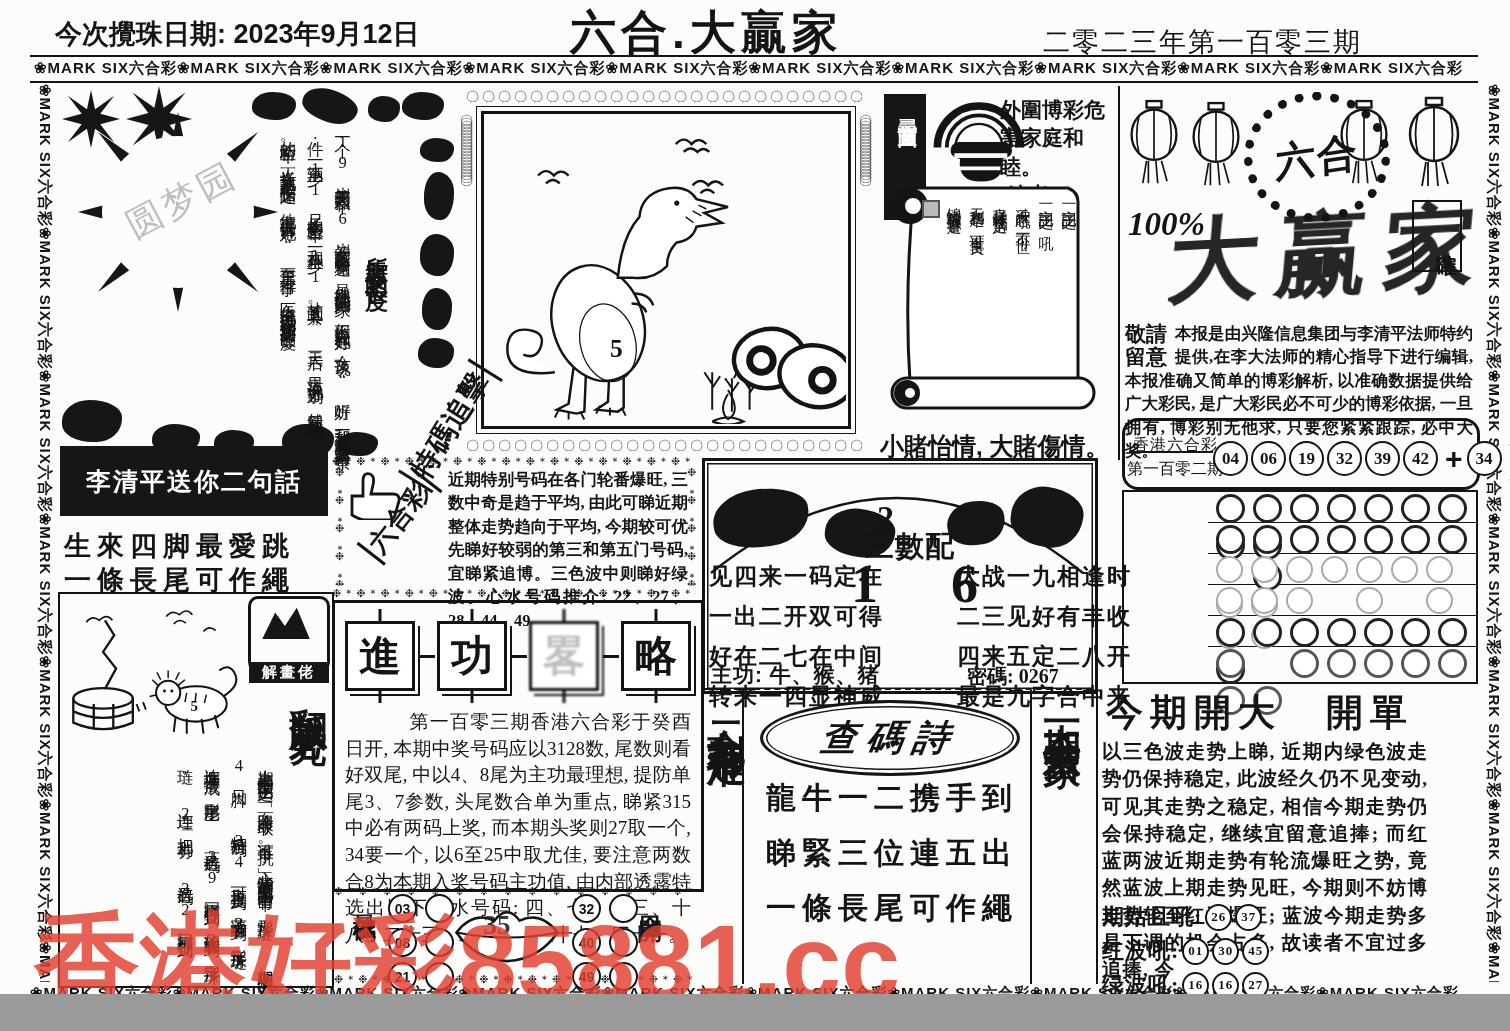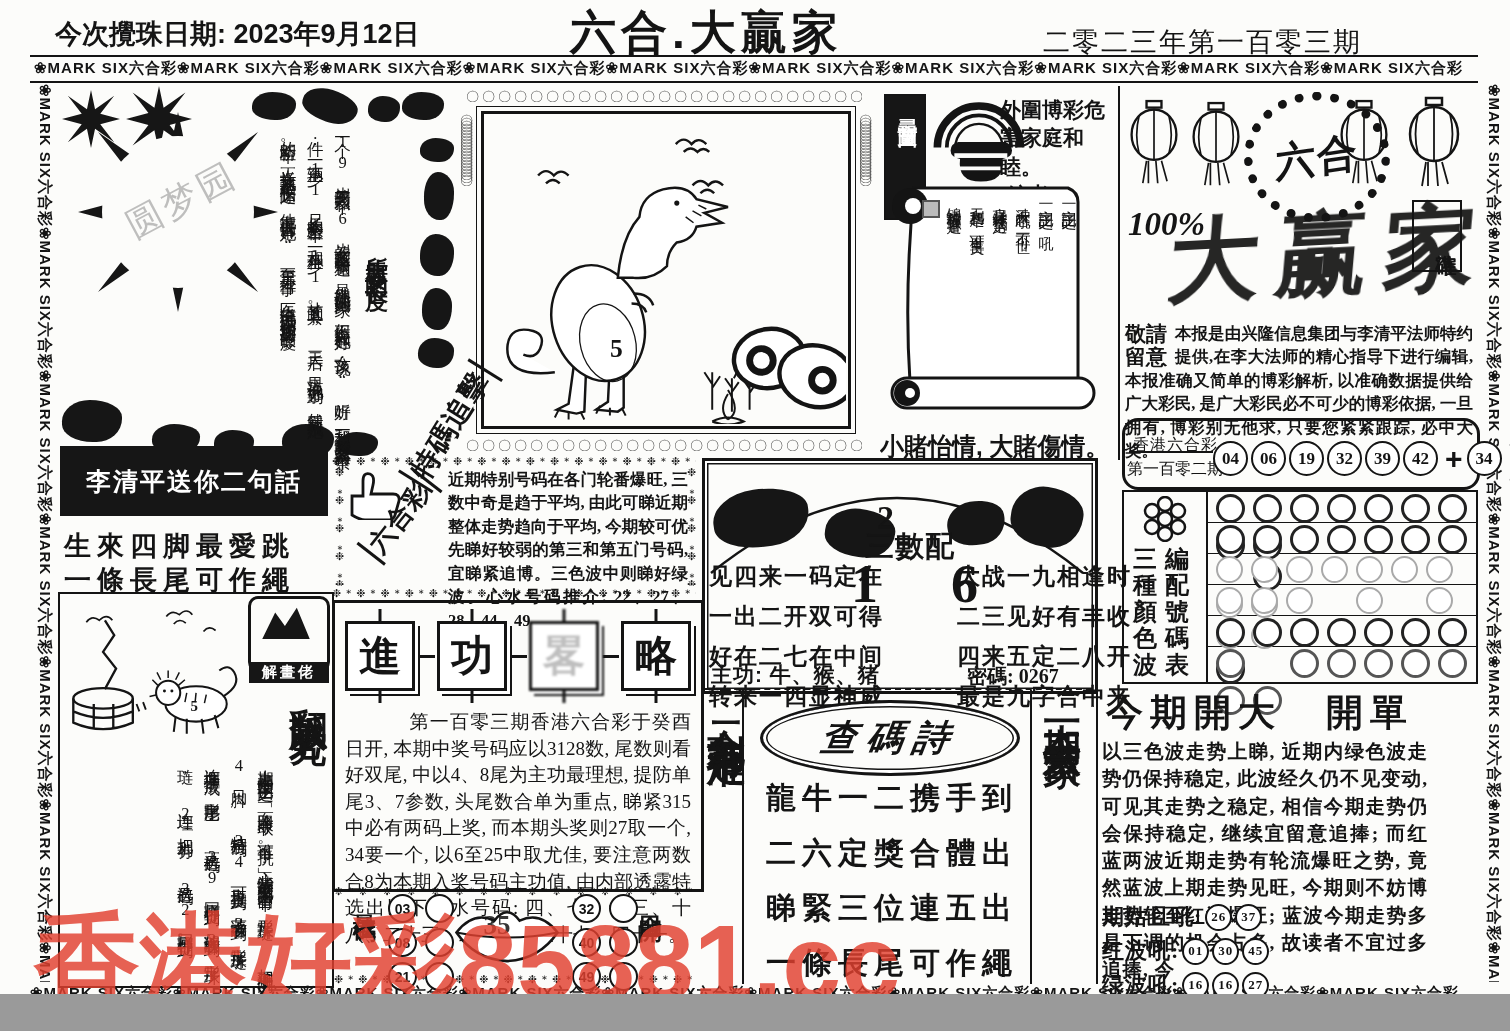--- a/index.html
+++ b/index.html
@@ -213,38 +213,20 @@
         <span class="ball">32</span>
         <span class="ball">39</span>
         <span class="ball">42</span>
         <span class="b" style="font-size: 30px; margin: 0px 4px;">+</span>
         <span class="ball">34</span>
         <span class="serif" style="font-size: 40px; margin-left: 4px;">)</span>
       </div>
   </div>
 
   <div class="abs" style="left:1122px;top:490px;width:352px;height:190px;border:2.5px solid #141414;">
-    <div style="position:absolute;left:0;top:0;width:82px;height:100%;border-right:2px solid #141414;">
-      <svg style="margin:4px auto 0;display:block;" width="46" height="46" viewBox="0 0 46 46">
-        <circle cx="23" cy="23" r="7" fill="none" stroke="#141414" stroke-width="2.5"></circle>
-        <circle cx="23" cy="8" r="7" fill="none" stroke="#141414" stroke-width="2.5"></circle>
-        <circle cx="36" cy="15" r="7" fill="none" stroke="#141414" stroke-width="2.5"></circle>
-        <circle cx="36" cy="31" r="7" fill="none" stroke="#141414" stroke-width="2.5"></circle>
-        <circle cx="23" cy="38" r="7" fill="none" stroke="#141414" stroke-width="2.5"></circle>
-        <circle cx="10" cy="31" r="7" fill="none" stroke="#141414" stroke-width="2.5"></circle>
-        <circle cx="10" cy="15" r="7" fill="none" stroke="#141414" stroke-width="2.5"></circle>
-      </svg>
-      <div id="waveLabelRows" class="b" style="margin-top:4px;text-align:center;font-size:24px;line-height:1.1;letter-spacing:8px;">
-          <div>三編</div>
-          <div>種配</div>
-          <div>顏號</div>
-          <div>色碼</div>
-          <div>波表</div>
-        </div>
-    </div>
     <div id="waveRows" style="position:absolute;left:84px;top:0;right:0;bottom:0;">
         <div class="wrow"><span class="wc dark"></span><span class="wc dark"></span><span class="wc dark"></span><span class="wc dark"></span><span class="wc dark"></span><span class="wc dark"></span><span class="wc dark"></span><span class="wc dark"></span><span class="wc dark"></span></div>
         <div class="wrow"><span class="wc dark"></span><span class="wc dark"></span><span class="wc dark"></span><span class="wc dark"></span><span class="wc dark"></span><span class="wc dark"></span><span class="wc dark"></span><span class="wc dark hide"></span><span class="wc dark"></span></div>
         <div class="wrow"><span class="wc light"></span><span class="wc light"></span><span class="wc light"></span><span class="wc light"></span><span class="wc light"></span><span class="wc light"></span><span class="wc light"></span><span class="wc light"></span><span class="wc light"></span></div>
         <div class="wrow"><span class="wc light"></span><span class="wc light"></span><span class="wc light"></span><span class="wc light hide"></span><span class="wc light"></span><span class="wc light hide"></span><span class="wc light"></span><span class="wc light"></span><span class="wc light"></span></div>
         <div class="wrow"><span class="wc dark"></span><span class="wc dark"></span><span class="wc dark"></span><span class="wc dark"></span><span class="wc dark"></span><span class="wc dark"></span><span class="wc dark"></span><span class="wc dark"></span><span class="wc dark hide"></span></div>
         <div class="wrow"><span class="wc mid"></span><span class="wc mid hide"></span><span class="wc mid"></span><span class="wc mid"></span><span class="wc mid"></span><span class="wc mid"></span><span class="wc mid"></span><span class="wc mid"></span><span class="wc mid"></span></div>
       </div>
   </div>
 
@@ -394,21 +376,20 @@
   </div>
   <div class="abs" style="left:704px;top:688px;width:388px;height:0;border-top:2.5px dashed #141414;"></div>
 
   <div class="abs v b" style="left:700px;top:694px;height:290px;font-size:38px;letter-spacing:4px;">二合九到有定准</div>
   <div class="abs line" style="left:742px;top:690px;width:2px;height:294px;"></div>
   <div class="abs" style="left:760px;top:700px;width:254px;height:70px;border:3px solid #141414;border-radius:50%;display:flex;align-items:center;justify-content:center;box-shadow:inset 0 0 0 3px #fff,inset 0 0 0 4.5px #141414;">
     <span class="serif b" style="font-size:36px;font-style:italic;letter-spacing:10px;transform:skewX(-8deg);">查碼詩</span>
   </div>
   <div class="abs" style="left:766px;top:778px;" id="poemLines">
       <div class="poemline">龍牛一二携手到</div>
-      <div class="poemline">二六定獎合體出</div>
       <div class="poemline">睇緊三位連五出</div>
       <div class="poemline">一條長尾可作繩</div>
     </div>
   <div class="abs line" style="left:1030px;top:690px;width:2px;height:294px;"></div>
   <div class="abs v b" style="left:1036px;top:694px;height:290px;font-size:38px;letter-spacing:4px;">本期一六來當家</div>
 
   <div class="abs watermark" style="left:34px;top:892px;">香港好彩85881.cc</div>
 
 </div>
 

